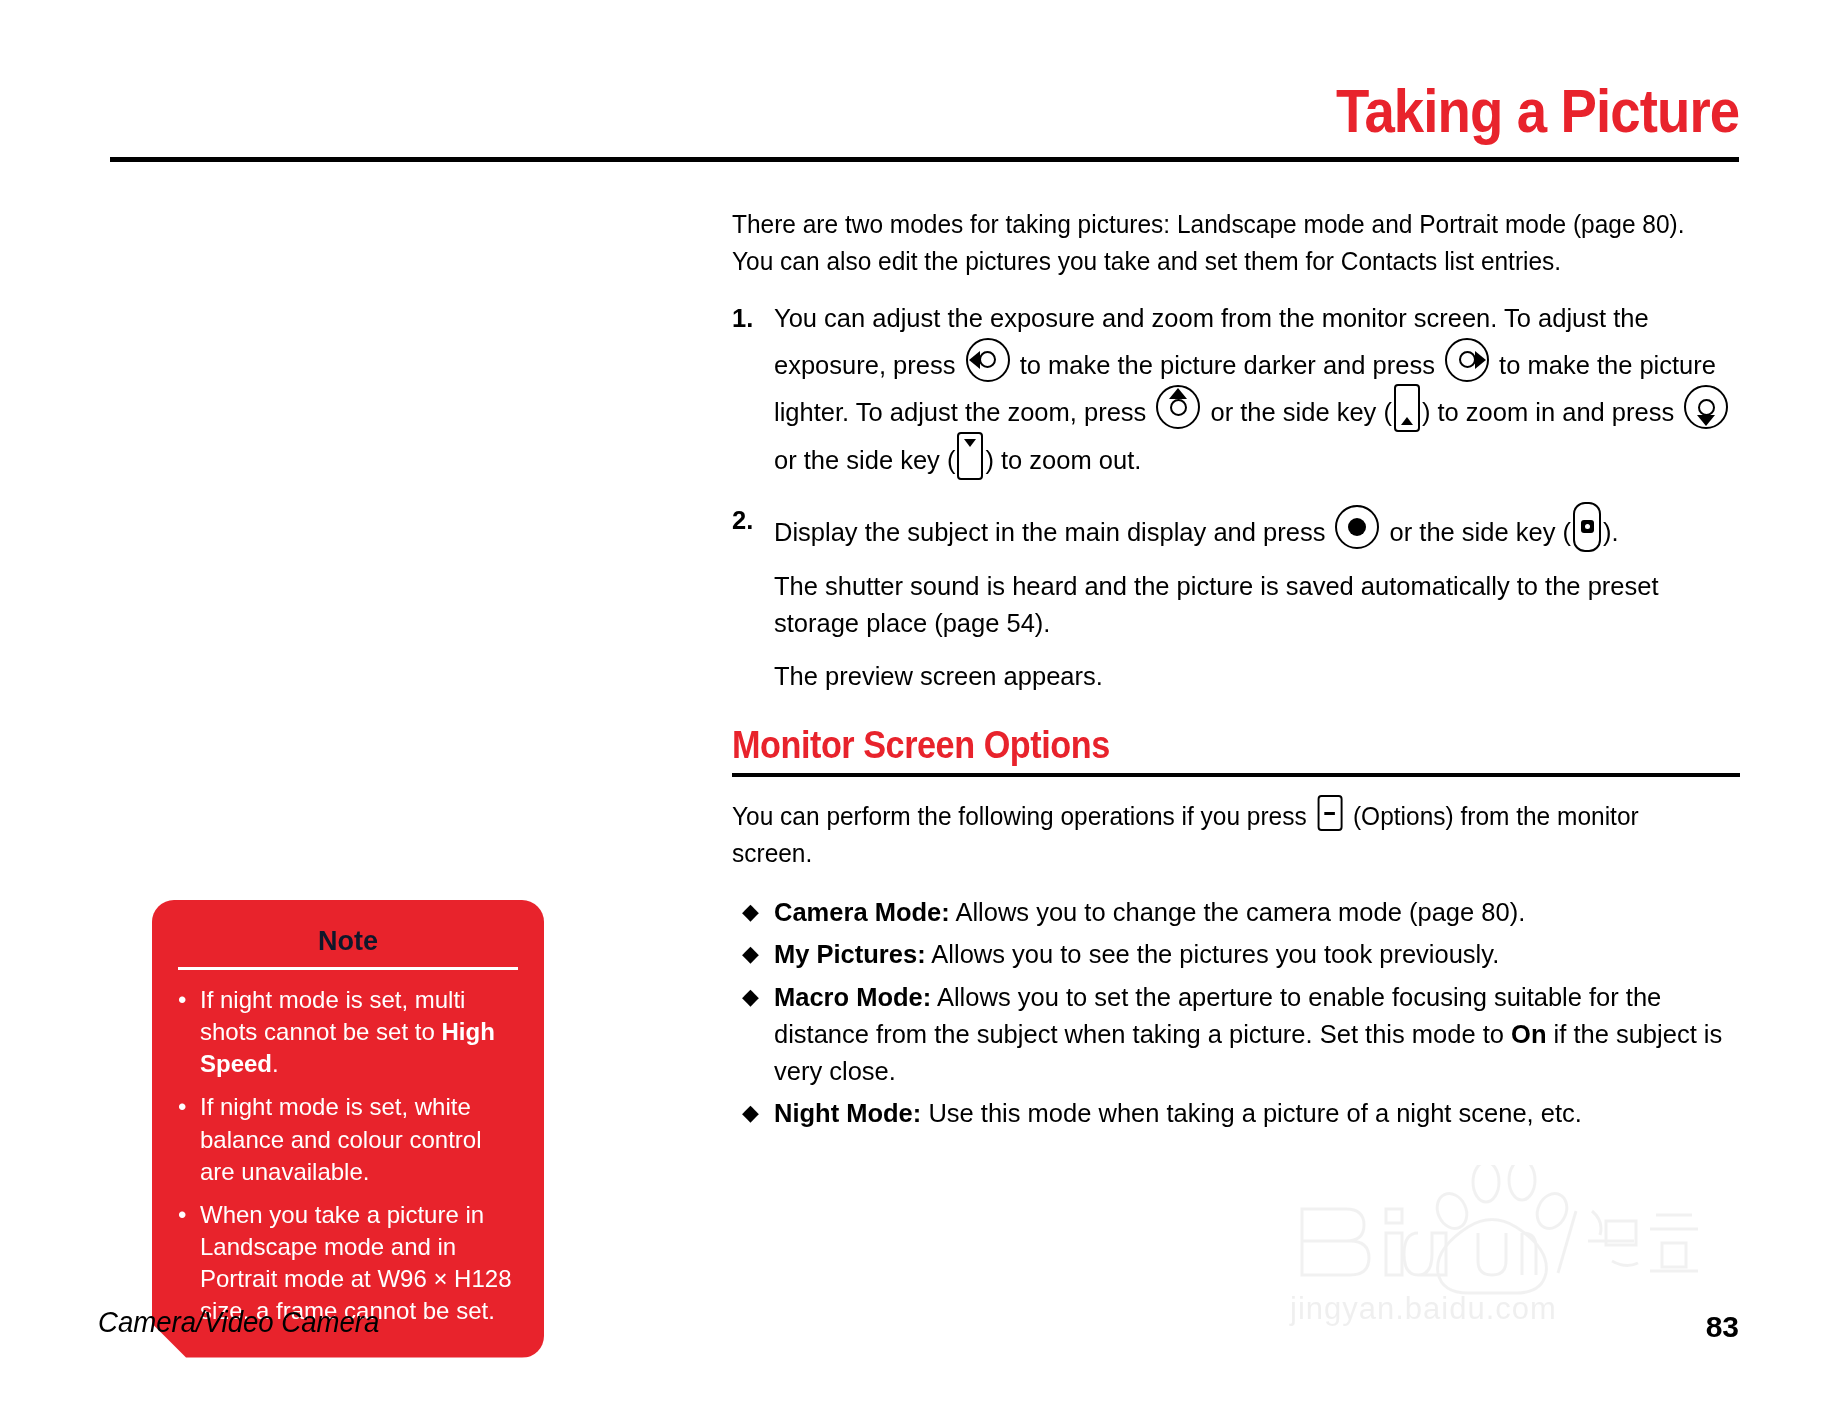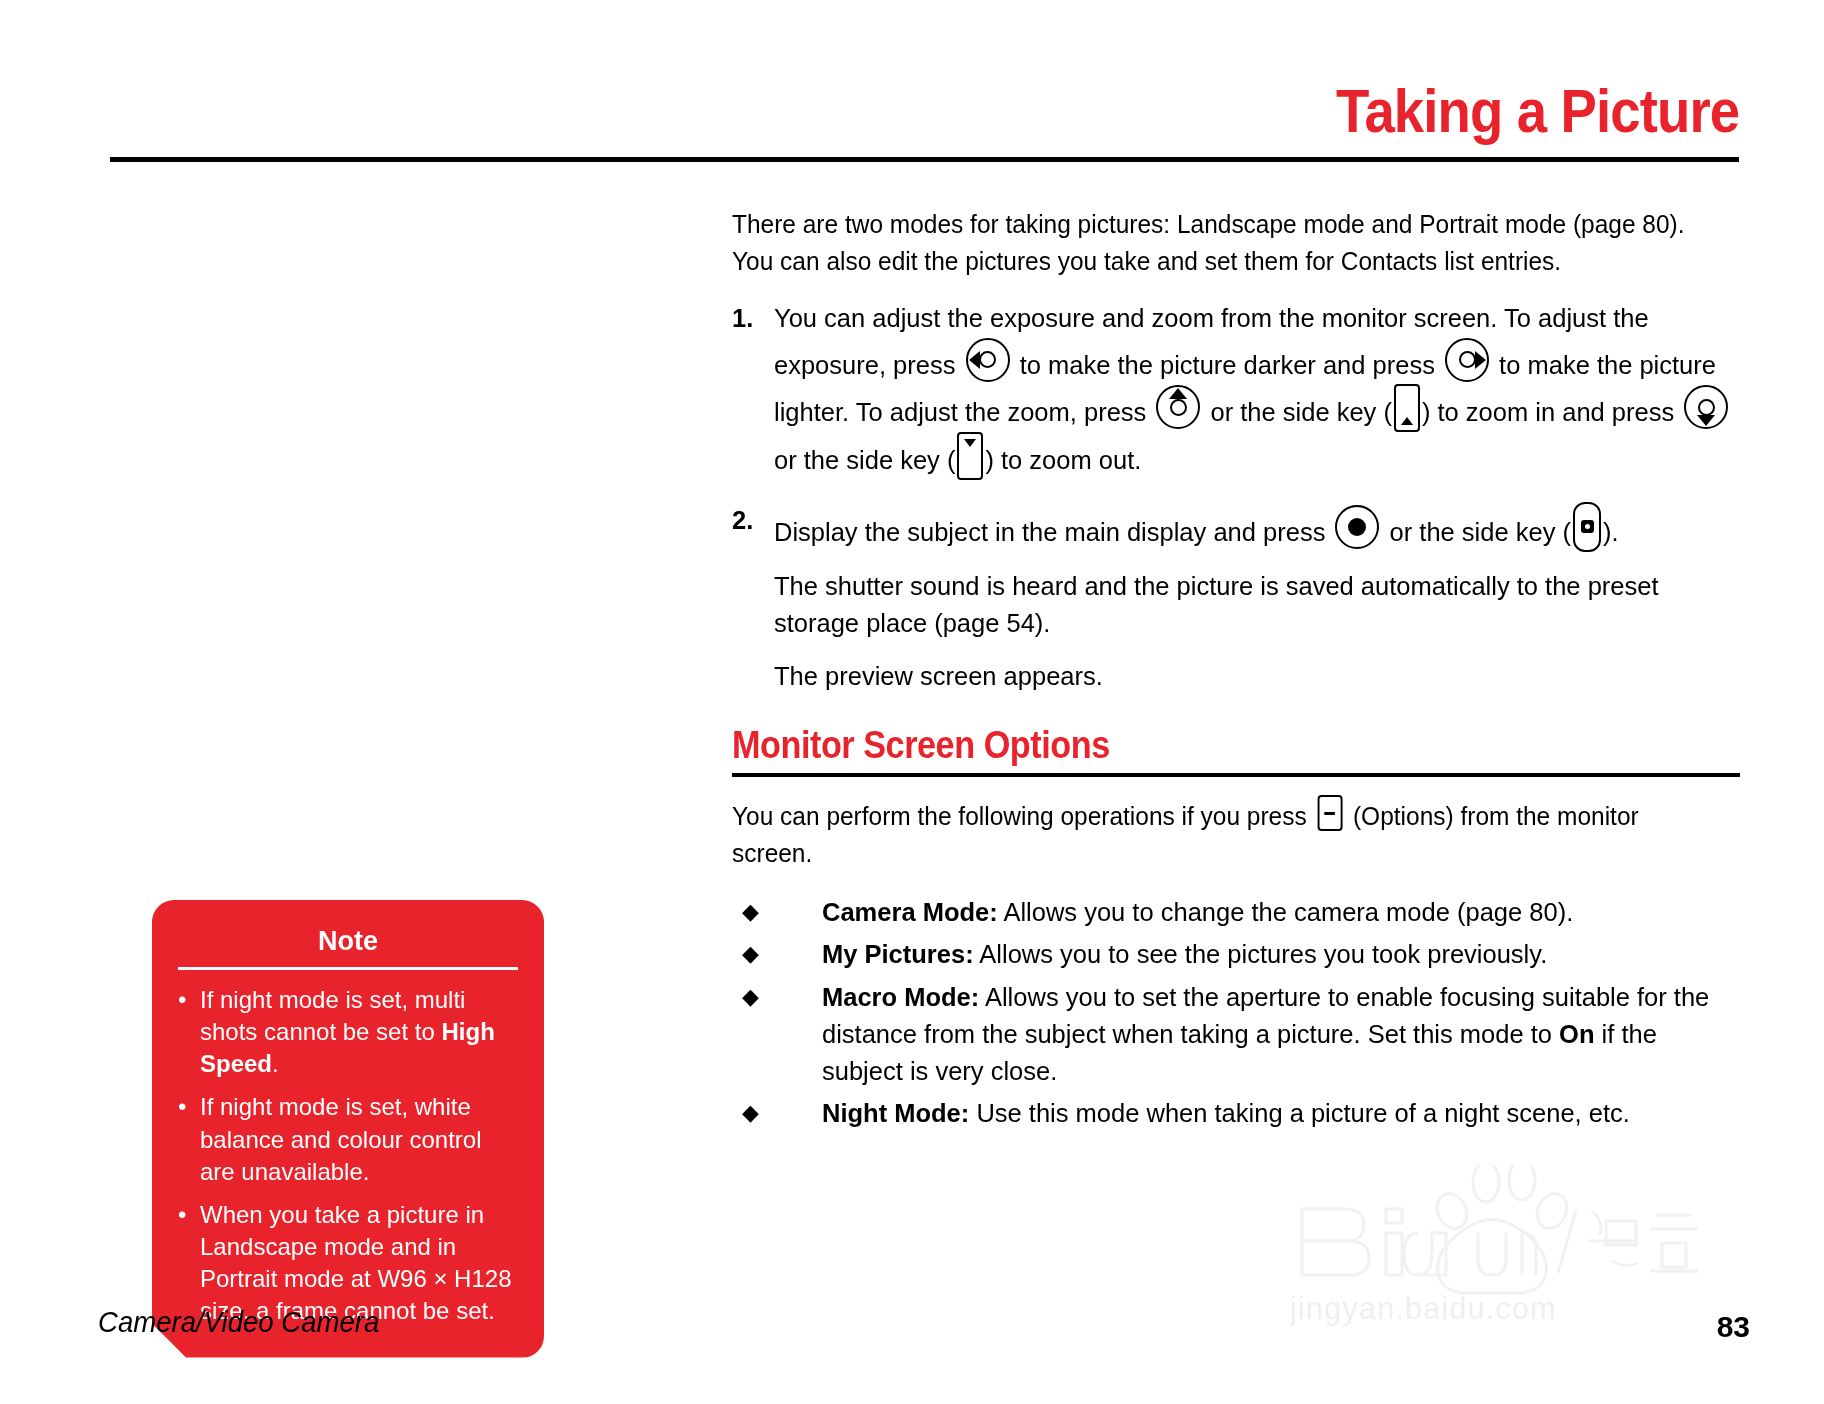--- a/index.html
+++ b/index.html
@@ -122,21 +122,20 @@
     font-size: 22px;
     line-height: 1.62;
     text-align: left;
     padding-left: 10px;
     box-sizing: border-box;
   }
   .opt-text {
     flex: 1 1 auto;
     font-size: 25.5px;
     line-height: 1.46;
-    margin-left: 48px;
   }
   .opt-text b { font-weight: bold; }
 
   
   .note-box {
     position: absolute;
     left: 152px;
     top: 900px;
     width: 392px;
     background: #e8232c;
@@ -144,21 +143,21 @@
     border-radius: 22px 22px 22px 0;
     padding: 26px 26px 30px 26px;
     box-sizing: border-box;
     -webkit-clip-path: polygon(0 0, 100% 0, 100% 100%, 34px 100%, 0 calc(100% - 34px));
     clip-path: polygon(0 0, 100% 0, 100% 100%, 34px 100%, 0 calc(100% - 34px));
   }
   .note-title {
     text-align: center;
     font-size: 27px;
     font-weight: bold;
-    color: #ffffff;
+    color: #0f172a;
     margin: 0 0 10px 0;
   }
   .note-rule {
     height: 3px;
     background: #ffffff;
     margin: 0 0 14px 0;
   }
   .note-list {
     margin: 0;
     padding: 0;
@@ -188,21 +187,21 @@
     top: 1306px;
     font-size: 29px;
     font-style: italic;
     color: #000;
     transform: scaleX(0.95);
     transform-origin: left center;
     white-space: nowrap;
   }
   .footer-page {
     position: absolute;
-    right: 74px;
+    right: 85px;
     top: 1310px;
     font-size: 30px;
     font-weight: bold;
     color: #000;
   }
 
   
   .key {
     display: inline-block;
     vertical-align: -0.32em;

